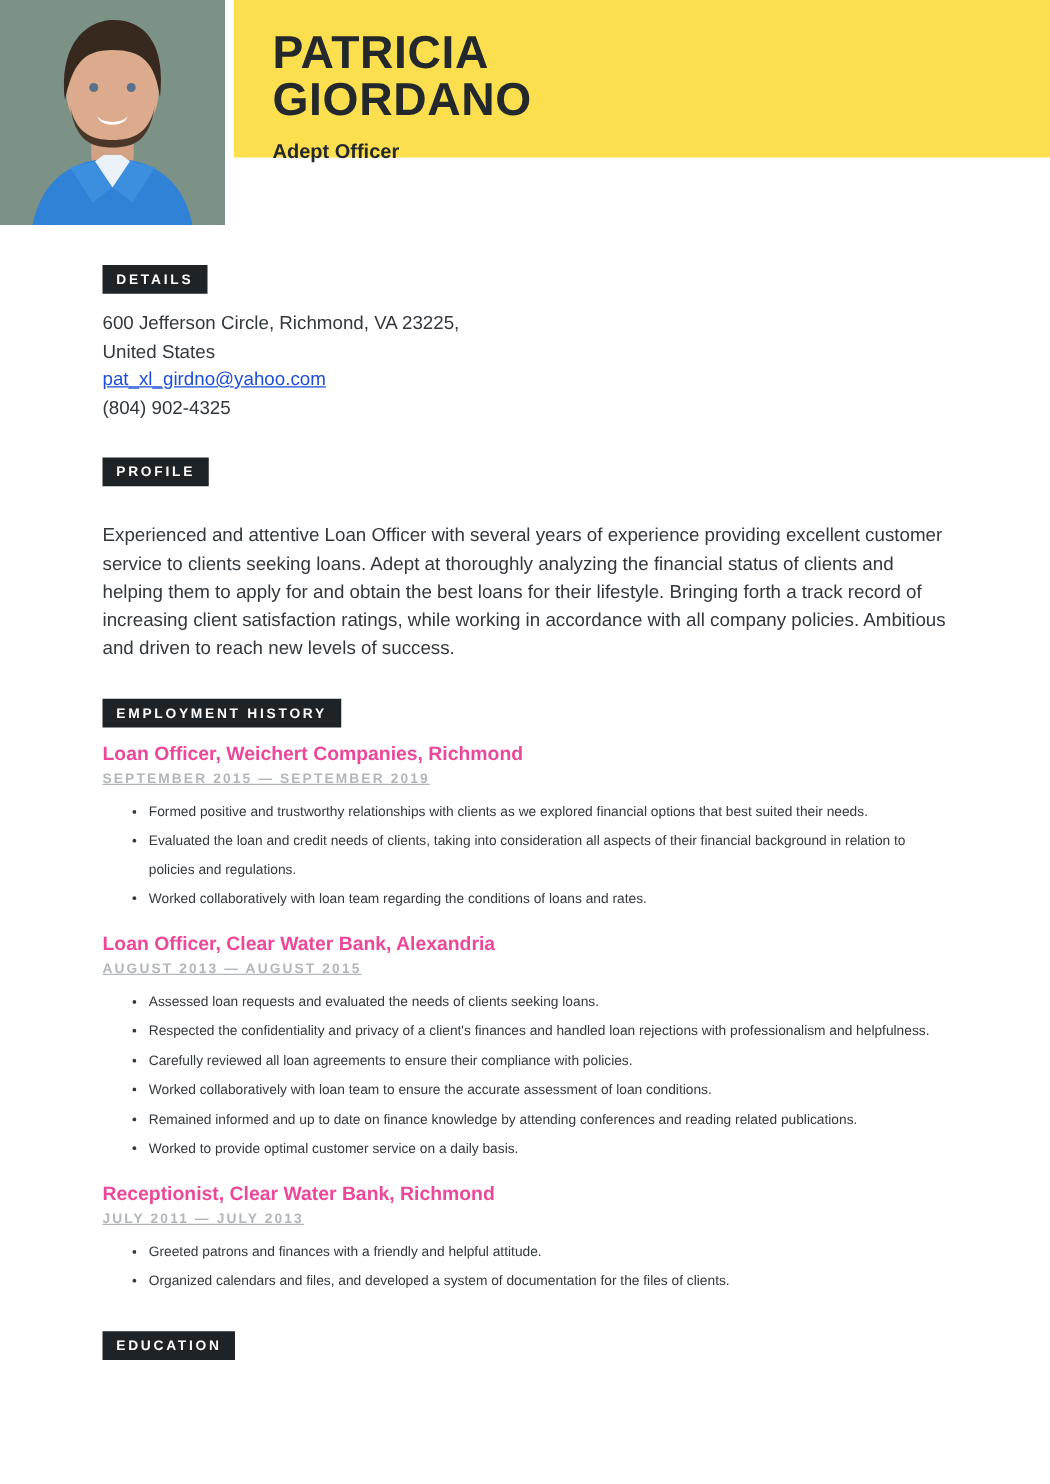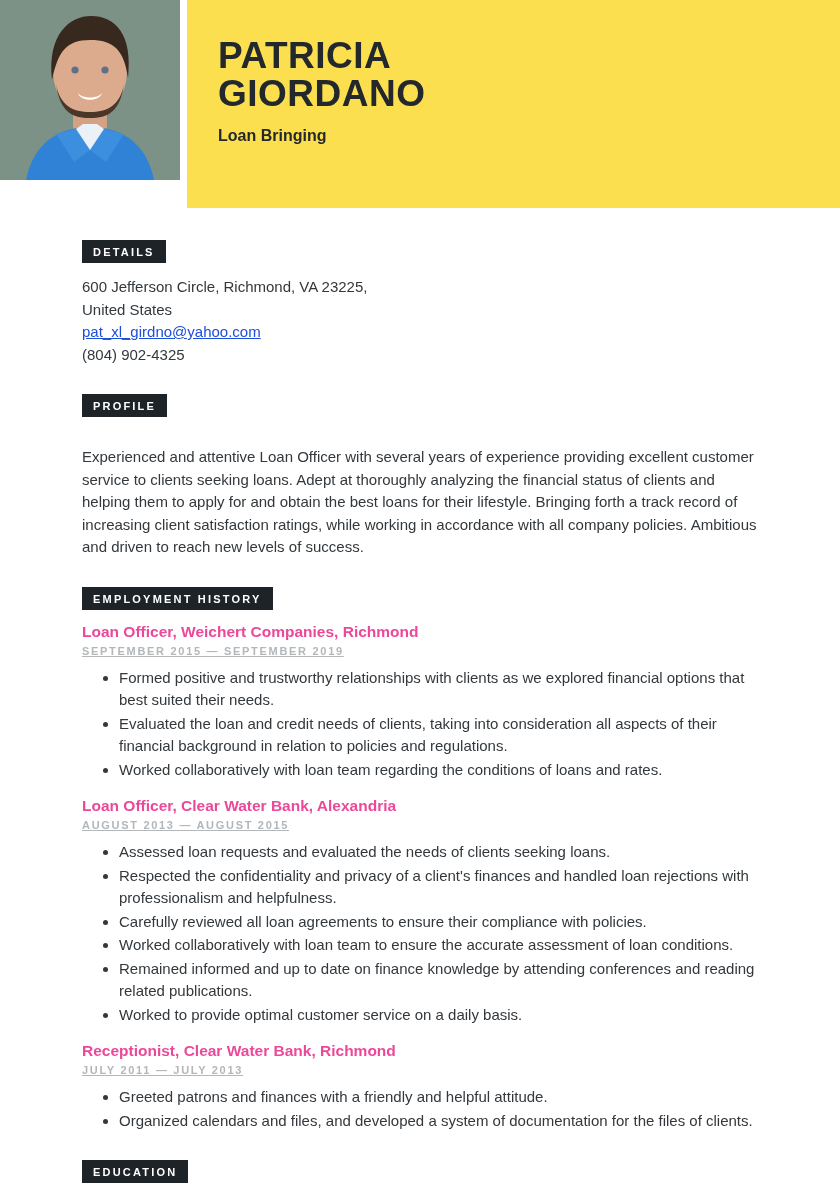--- a/index.html
+++ b/index.html
@@ -12,23 +12,23 @@
     position: relative;
   }
 
   
   .header { display: flex; align-items: flex-start; }
   .photo-wrap { width: 180px; height: 180px; flex: none; overflow: hidden; }
   .photo-wrap svg { display: block; width: 180px; height: 180px; }
   .header-gap { width: 7px; flex: none; }
   .banner {
     flex: 1;
-    height: 208px;
+    height: 126px;
     background: var(--accent-yellow, #fcdf4f);
-    padding: 37px 40px 0 31px;
+    padding: 23px 40px 0 31px;
   }
   .name {
     font-size: 37px;
     font-weight: 800;
     letter-spacing: 0.5px;
     line-height: 1.03;
     color: #23282d;
     text-transform: uppercase;
   }
   .job-subtitle {
@@ -64,21 +64,21 @@
   .job-dates {
     margin-top: 4px;
     font-size: 11px;
     font-weight: 600;
     letter-spacing: 1.7px;
     color: #b3b7ba;
     text-transform: uppercase;
     text-decoration: underline;
   }
   .job ul { margin: 10px 0 0 0; padding-left: 37px; list-style: disc; }
-  .job li { font-size: 15px; line-height: 22.5px; margin-bottom: 1px; }
+  .job li { font-size: 11px; line-height: 22.5px; margin-bottom: 1px; }
 </style>
 </head>
 <body>
 
 <div class="header">
   <div class="photo-wrap">
     <svg viewBox="0 0 180 180">
       <rect width="180" height="180" fill="#7d9287"></rect>
       <rect x="73" y="100" width="34" height="34" rx="8" fill="#d3a184"></rect>
       <path d="M26 180 C34 140 62 127 90 127 C118 127 146 140 154 180 Z" fill="#2f82d6"></path>
@@ -92,21 +92,21 @@
       <path d="M56 84 C60 112 72 118 90 118 C108 118 120 112 124 84 C120 106 107 112 90 112 C73 112 60 106 56 84 Z" fill="#4a372a"></path>
       <path d="M78 93 C82 99 98 99 102 93 C100 102 80 102 78 93 Z" fill="#ffffff"></path>
     </svg>
   </div>
   <div class="header-gap"></div>
   <div class="banner">
     <div class="name">
       <div>PATRICIA</div>
       <div>GIORDANO</div>
     </div>
-    <div class="job-subtitle">Loan Bringing</div>
+    <div class="job-subtitle">Adept Officer</div>
   </div>
 </div>
 
 <div class="main">
 
   <div>
     <span class="badge">DETAILS</span>
     <div class="contact-block">
       <div>600 Jefferson Circle, Richmond, VA 23225,</div>
       <div>United States</div>

